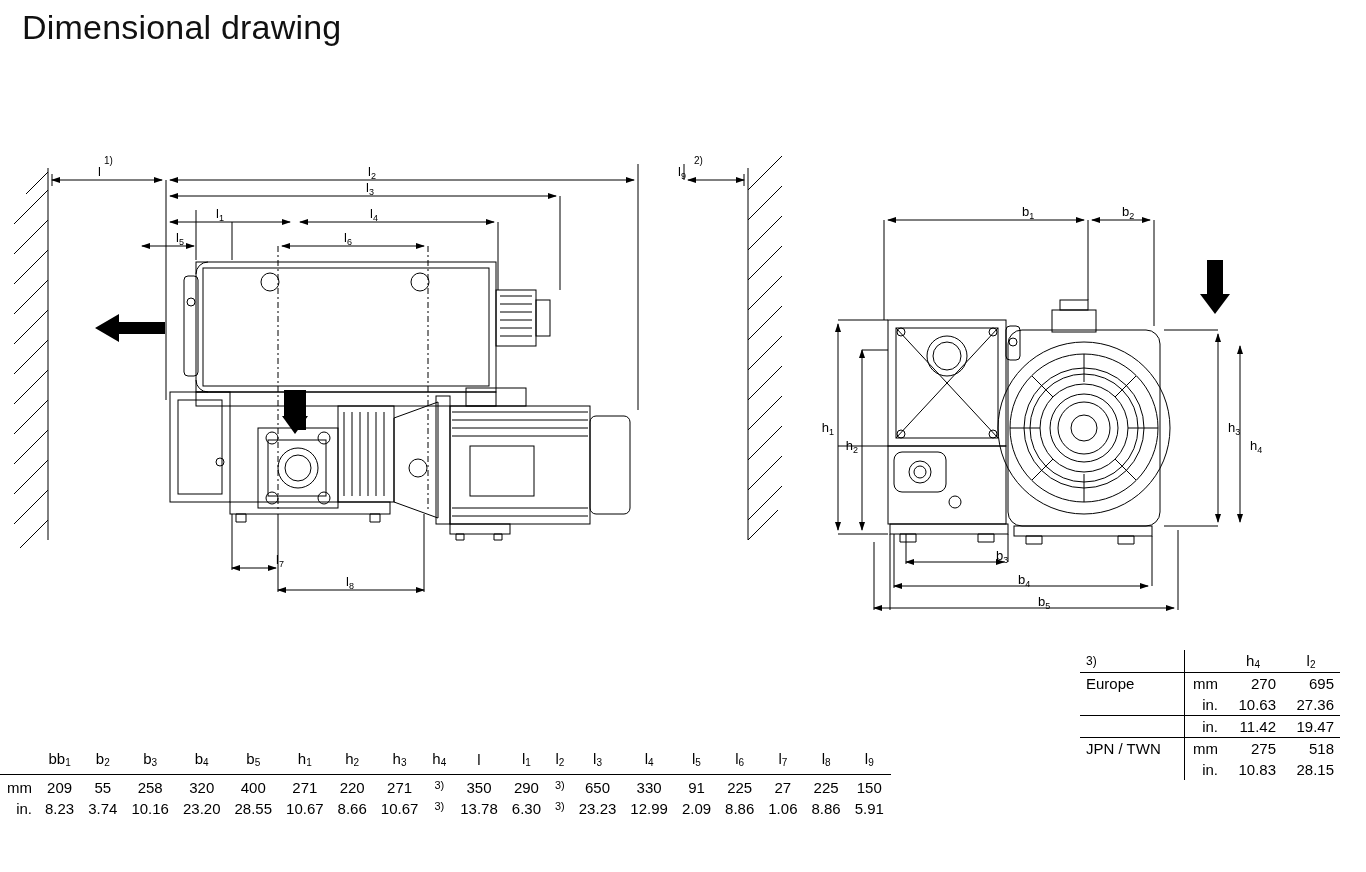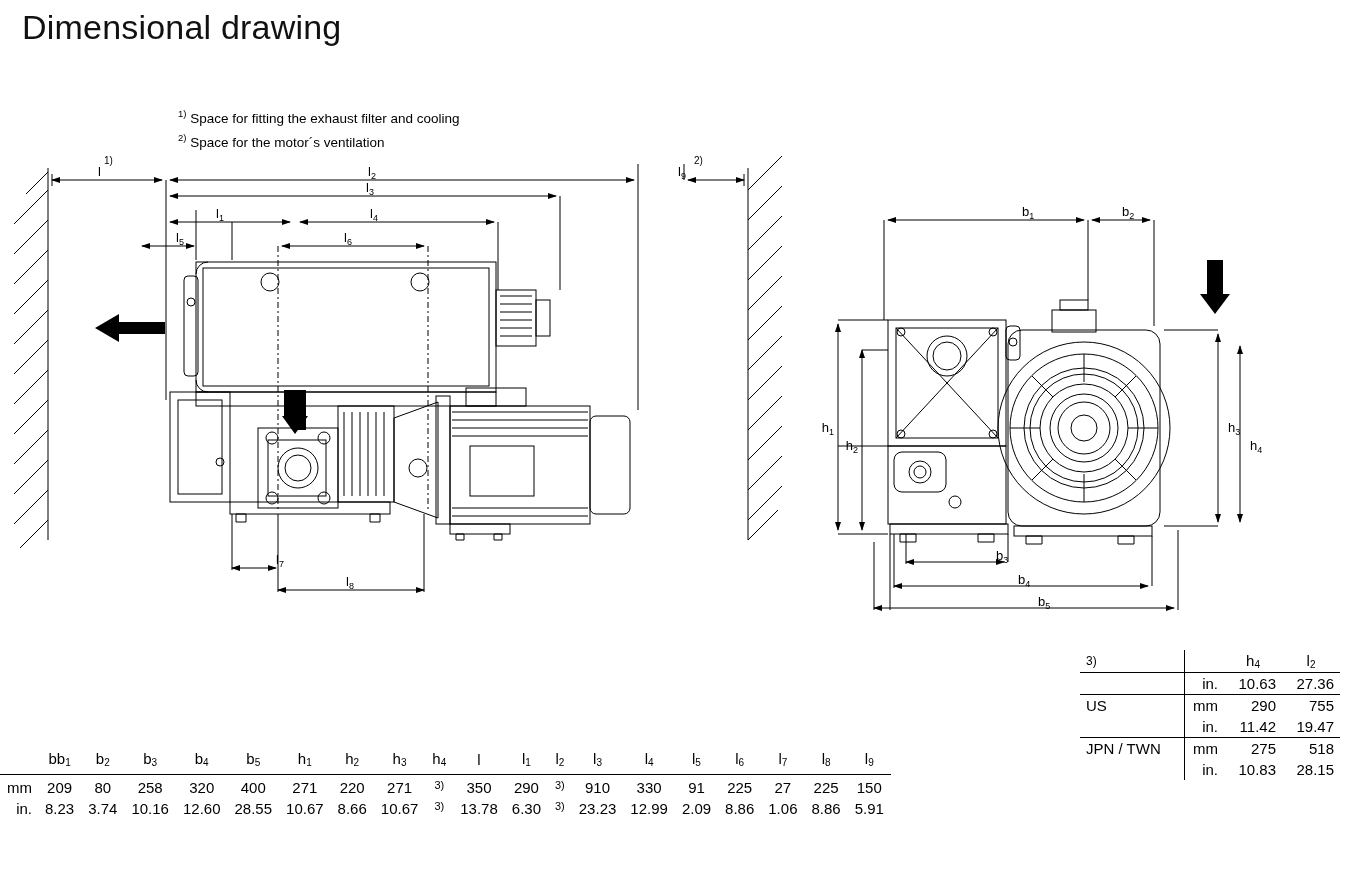--- a/index.html
+++ b/index.html
@@ -54,30 +54,20 @@
 
   .dim{font-size:13px;}
 </style>
 </head>
 <body>
 
 <div class="page">
 
   <div class="title">Dimensional drawing</div>
 
-  <div class="notes">
-    <div>
-      <sup>1)</sup>
-      <span>Space for fitting the exhaust filter and cooling</span>
-    </div>
-    <div>
-      <sup>2)</sup>
-      <span>Space for the motor´s ventilation</span>
-    </div>
-  </div>
 
   <div class="drawing">
   <svg width="1366" height="480" viewBox="0 0 1366 480">
     <defs>
       <marker id="ah" markerWidth="9" markerHeight="9" refX="8" refY="3" orient="auto">
         <path d="M0,0 L9,3 L0,6 z" fill="#000"></path>
       </marker>
       <marker id="ahs" markerWidth="9" markerHeight="9" refX="1" refY="3" orient="auto">
         <path d="M9,0 L0,3 L9,6 z" fill="#000"></path>
       </marker>
@@ -363,45 +353,45 @@
           <th>l<sub>6</sub></th>
           <th>l<sub>7</sub></th>
           <th>l<sub>8</sub></th>
           <th>l<sub>9</sub></th>
         </tr>
       </thead>
       <tbody>
         <tr>
           <td class="unit">mm</td>
           <td>209</td>
-          <td>80</td>
+          <td>55</td>
           <td>258</td>
           <td>320</td>
           <td>400</td>
           <td>271</td>
           <td>220</td>
           <td>271</td>
           <td style="font-size:11px;vertical-align:top;">3)</td>
           <td>350</td>
           <td>290</td>
           <td style="font-size:11px;vertical-align:top;">3)</td>
-          <td>910</td>
+          <td>650</td>
           <td>330</td>
           <td>91</td>
           <td>225</td>
           <td>27</td>
           <td>225</td>
           <td>150</td>
         </tr>
         <tr>
           <td class="unit">in.</td>
           <td>8.23</td>
           <td>3.74</td>
           <td>10.16</td>
-          <td>12.60</td>
+          <td>23.20</td>
           <td>28.55</td>
           <td>10.67</td>
           <td>8.66</td>
           <td>10.67</td>
           <td style="font-size:11px;vertical-align:top;">3)</td>
           <td>13.78</td>
           <td>6.30</td>
           <td style="font-size:11px;vertical-align:top;">3)</td>
           <td>23.23</td>
           <td>12.99</td>
@@ -419,32 +409,32 @@
     <table>
       <thead>
         <tr>
           <th class="lbl hdr-note">3)</th>
           <th class="unit"></th>
           <th class="val">h<sub>4</sub></th>
           <th class="val">l<sub>2</sub></th>
         </tr>
       </thead>
       <tbody>
+        <tr>
+          <td class="lbl">Europe</td>
+          <td class="unit">mm</td>
+          <td class="val">270</td>
+          <td class="val">695</td>
+        </tr>
         <tr class="grp-end">
           <td class="lbl"></td>
           <td class="unit">in.</td>
           <td class="val">10.63</td>
           <td class="val">27.36</td>
         </tr>
-        <tr>
-          <td class="lbl">US</td>
-          <td class="unit">mm</td>
-          <td class="val">290</td>
-          <td class="val">755</td>
-        </tr>
         <tr class="grp-end">
           <td class="lbl"></td>
           <td class="unit">in.</td>
           <td class="val">11.42</td>
           <td class="val">19.47</td>
         </tr>
         <tr>
           <td class="lbl">JPN / TWN</td>
           <td class="unit">mm</td>
           <td class="val">275</td>

